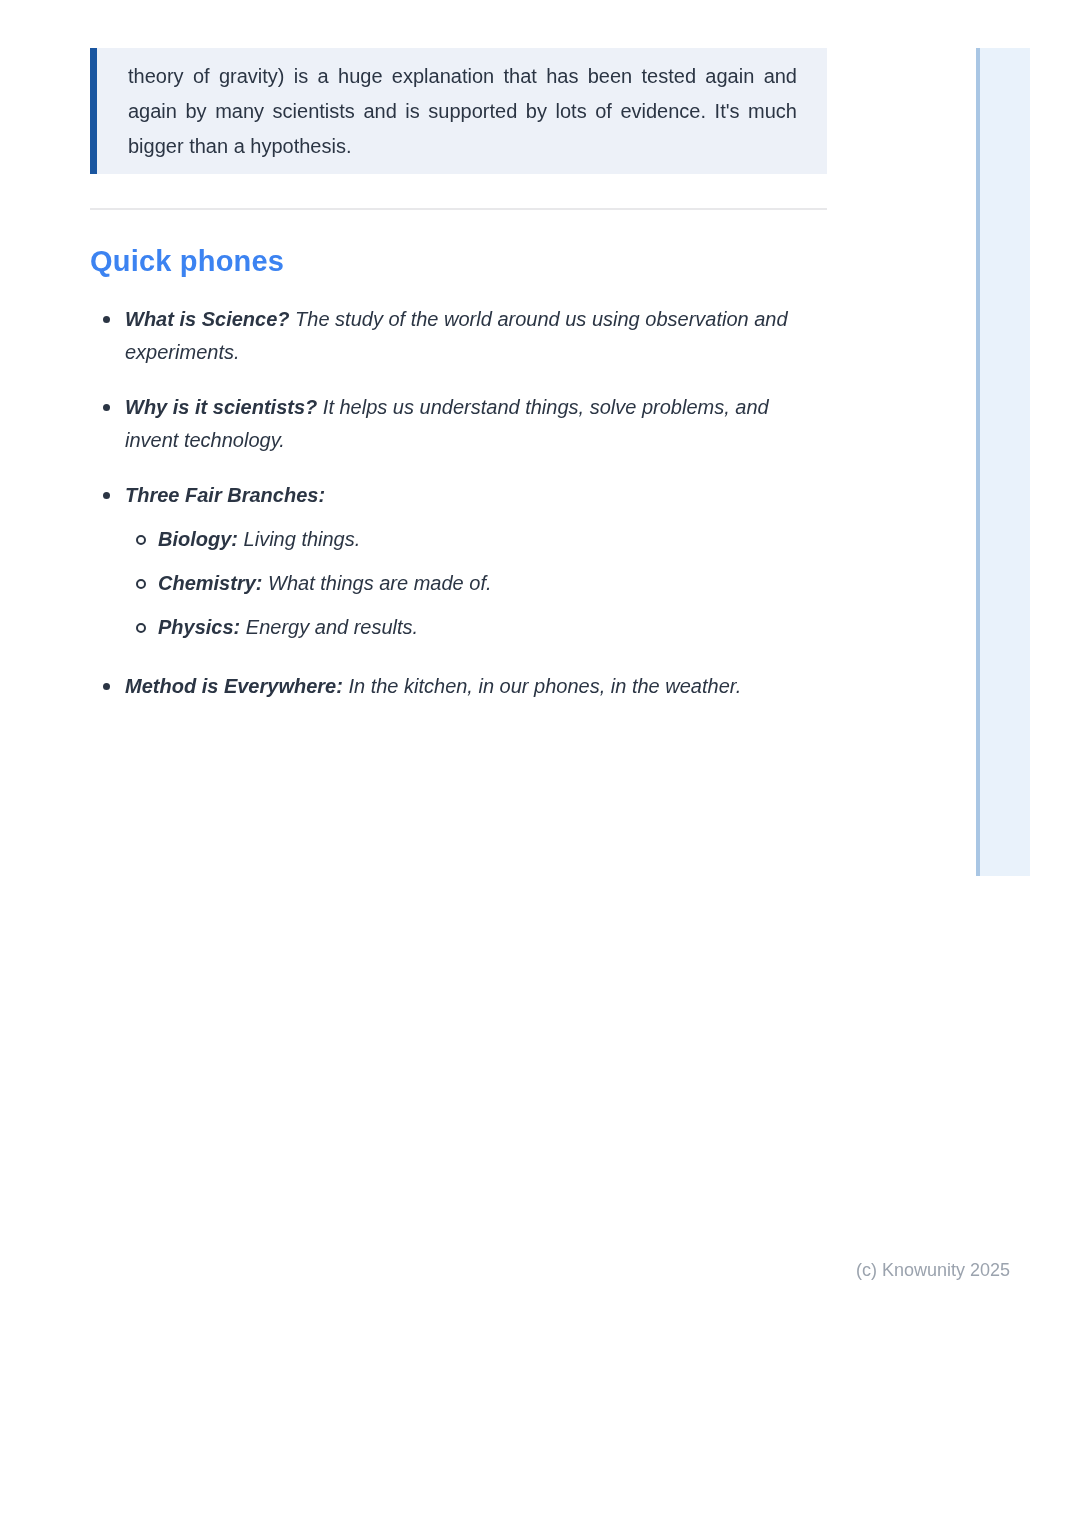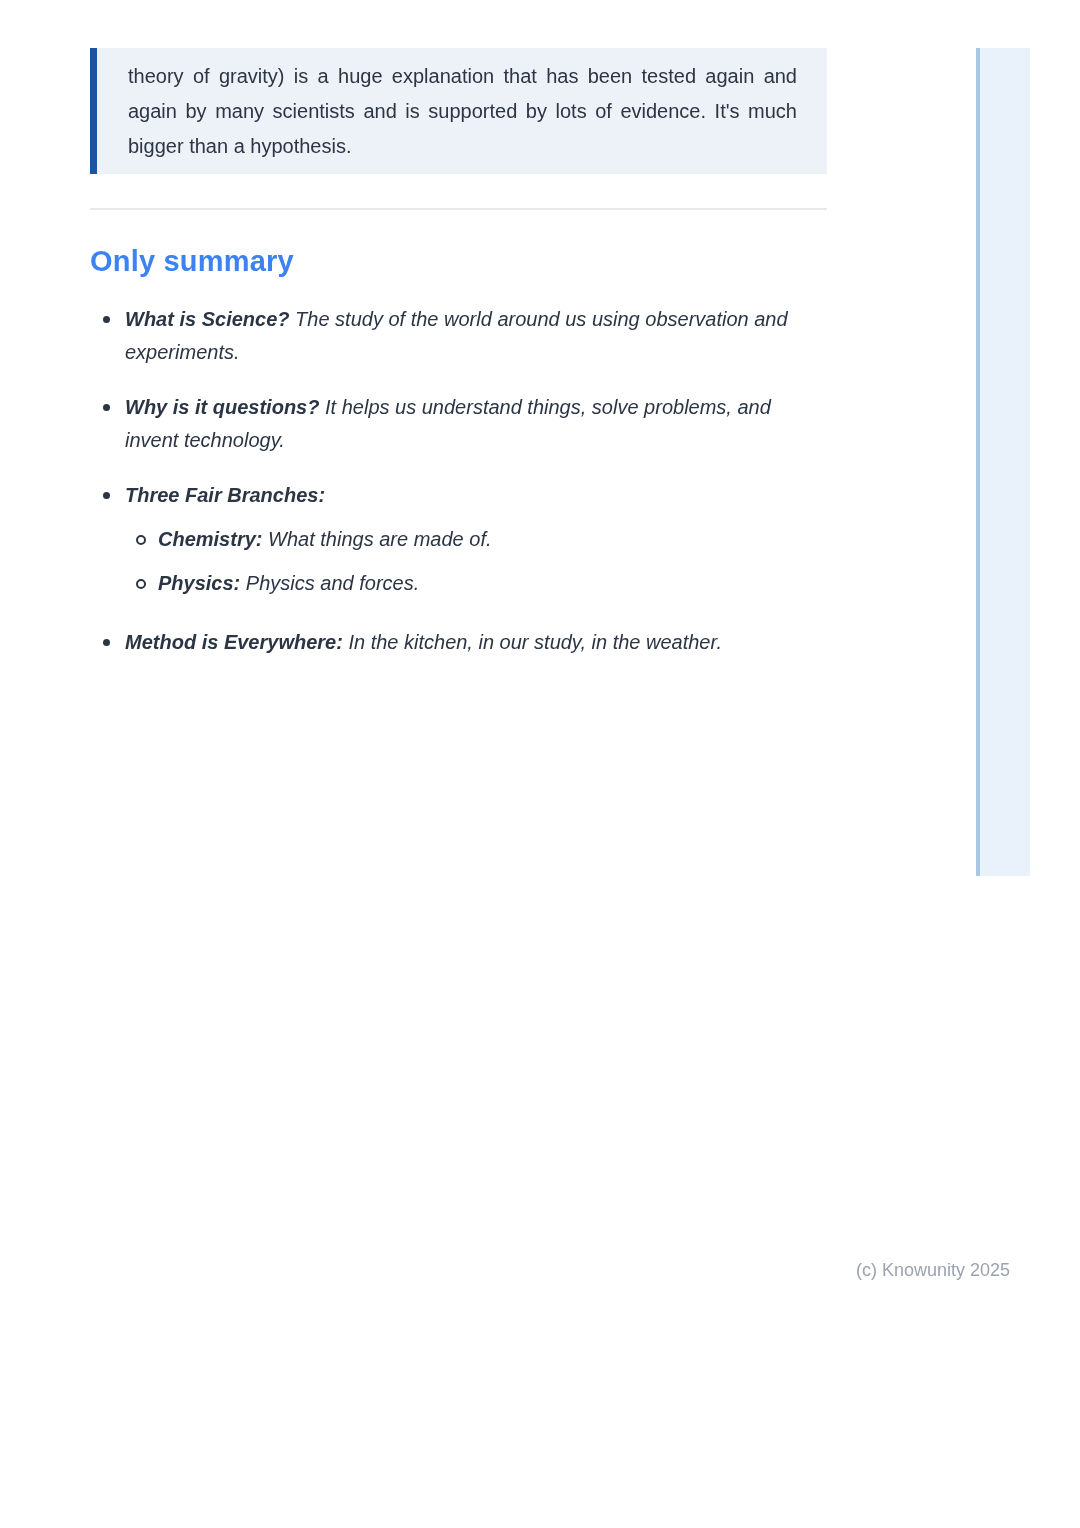--- a/index.html
+++ b/index.html
@@ -124,54 +124,58 @@
 <div class="page">
 
   <div class="content">
 
     <div class="quote">
       <p>theory of gravity) is a huge explanation that has been tested again and again by many scientists and is supported by lots of evidence. It's much bigger than a hypothesis.</p>
     </div>
 
     <hr class="divider">
 
-    <h1 class="section-title">Only summary</h1>
+    <h1 class="section-title">Quick phones</h1>
 
     <ul class="summary">
 
       <li>
         <span class="lead">What is Science?</span>
         <span>The study of the world around us using observation and experiments.</span>
       </li>
 
       <li>
-        <span class="lead">Why is it questions?</span>
+        <span class="lead">Why is it scientists?</span>
         <span>It helps us understand things, solve problems, and invent technology.</span>
       </li>
 
 
 
       <li>
         <span class="lead">Three Fair Branches:</span>
         <span></span>
         <ul class="sub">
           <li>
+            <span class="lead">Biology:</span>
+            <span>Living things.</span>
+          </li>
+          <li>
             <span class="lead">Chemistry:</span>
             <span>What things are made of.</span>
           </li>
           <li>
             <span class="lead">Physics:</span>
-            <span>Physics and forces.</span>
+            <span>Energy and results.</span>
           </li>
         </ul>
       </li>
 
       <li>
         <span class="lead">Method is Everywhere:</span>
-        <span>In the kitchen, in our study, in the weather.</span>
+        <span>In the kitchen, in our phones, in the weather.</span>
       </li>
 
     </ul>
   </div>
 
   <div class="side-panel"></div>
 
   <div class="footer">(c) Knowunity 2025</div>
 
 </div>

